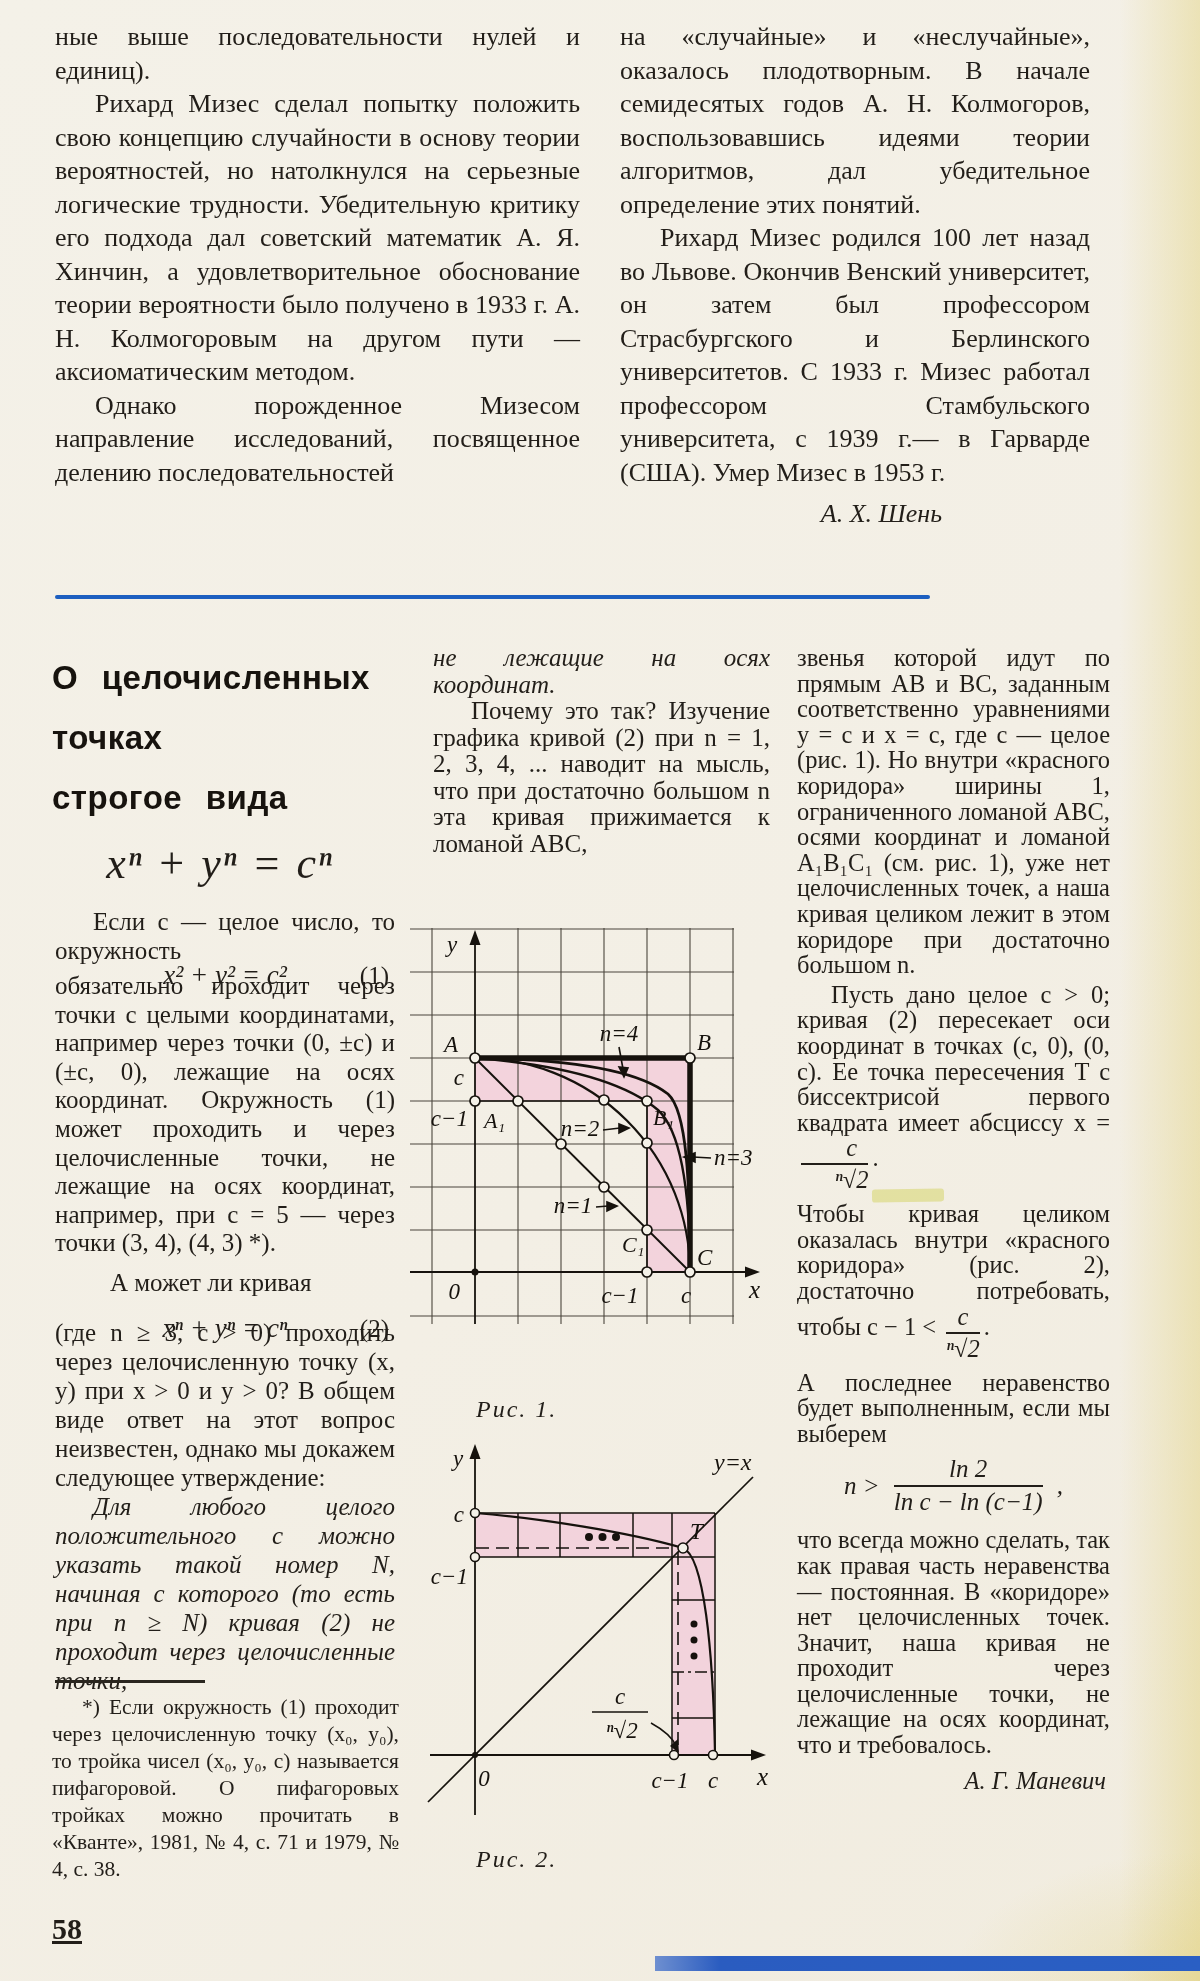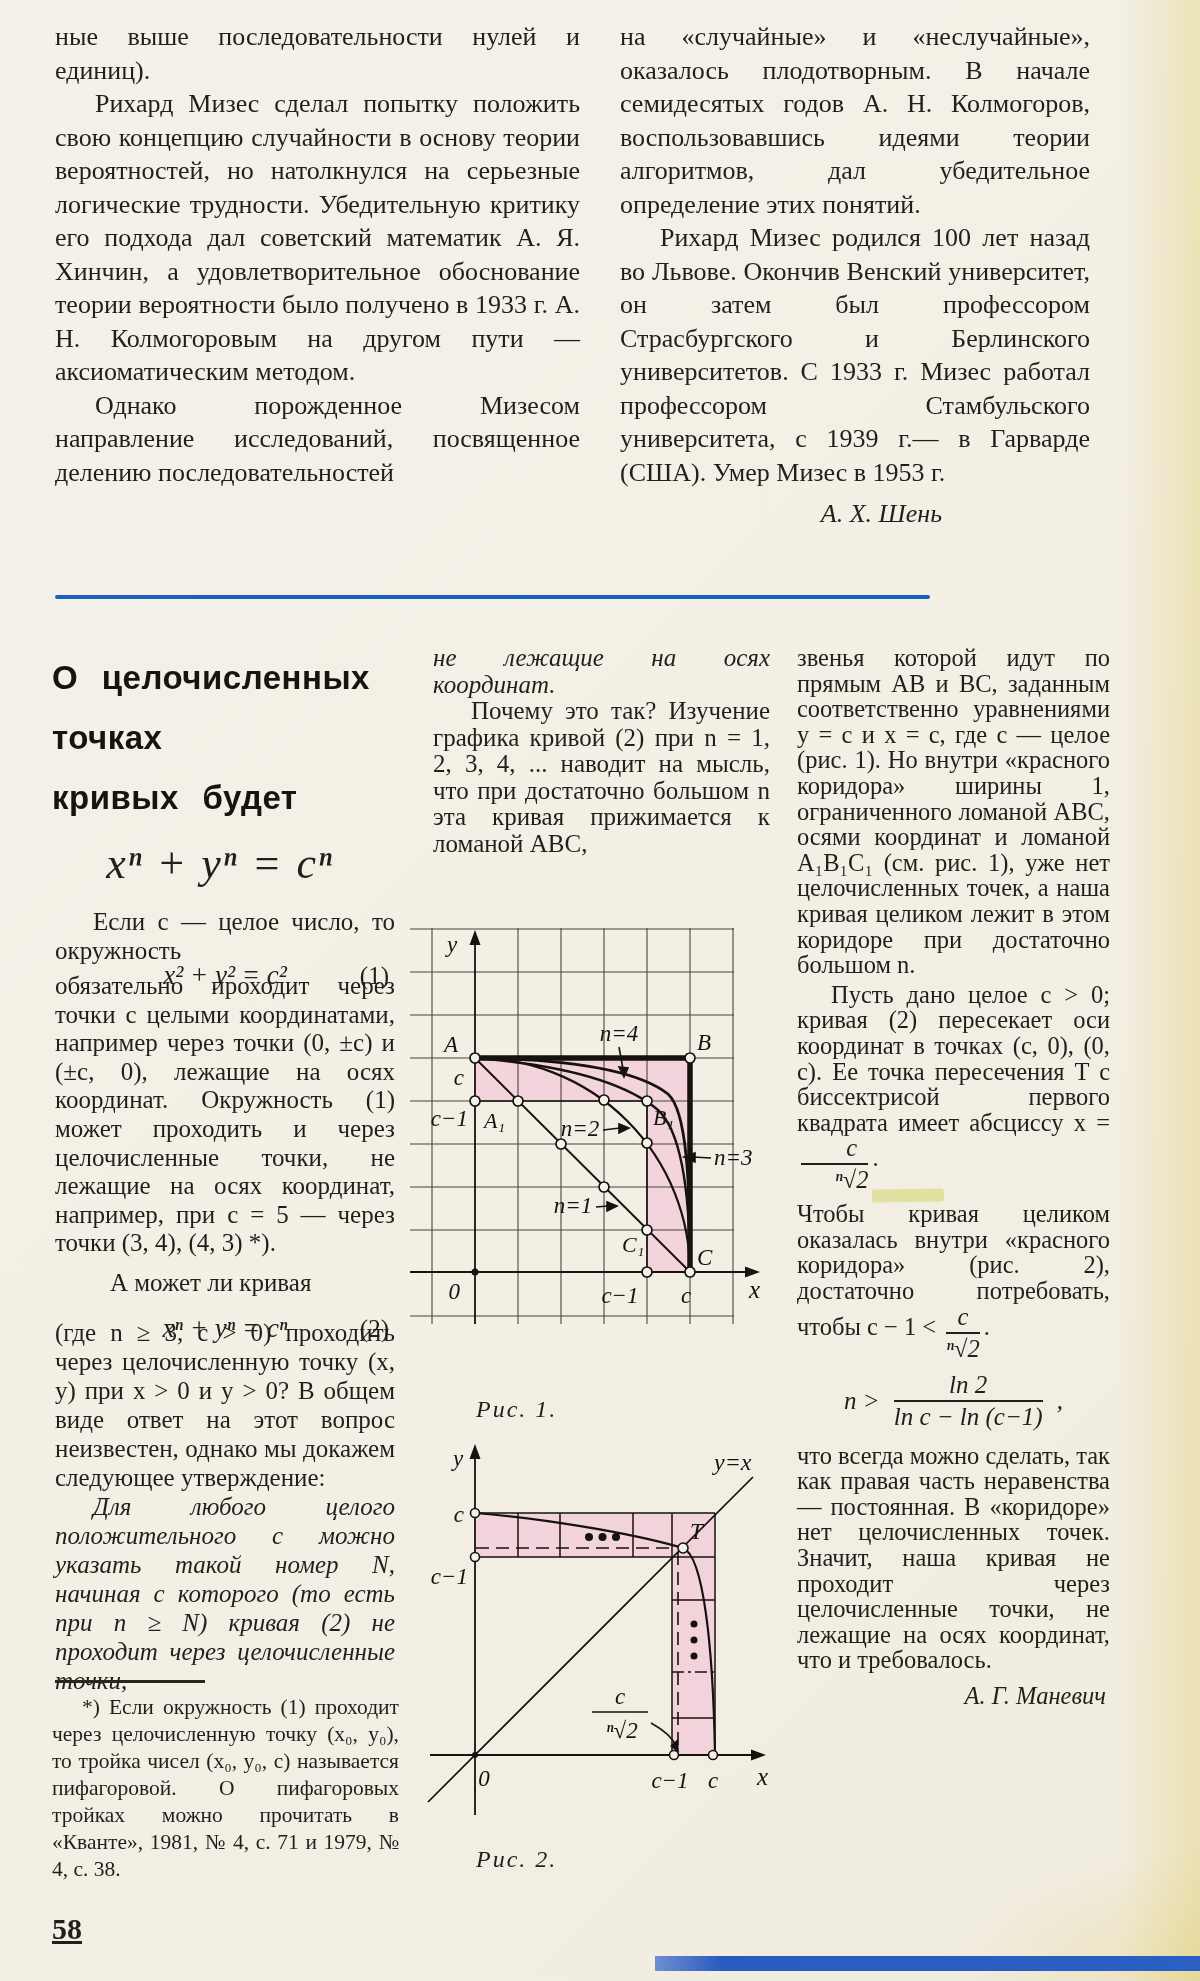--- a/index.html
+++ b/index.html
@@ -60,21 +60,21 @@
     <p>на «случайные» и «неслучайные», оказалось плодотворным. В начале семидесятых годов А. Н. Колмогоров, воспользовавшись идеями теории алгоритмов, дал убедительное определение этих понятий.</p>
     <p class="i">Рихард Мизес родился 100 лет назад во Львове. Окончив Венский университет, он затем был профессором Страсбургского и Берлинского университетов. С 1933 г. Мизес работал профессором Стамбульского университета, с 1939 г.— в Гарварде (США). Умер Мизес в 1953 г.</p>
     <p class="sig" style="padding-right:148px;margin-top:8px;">А. Х. Шень</p>
   </div>
 
   <div class="bluerule" style="left:55px;top:595px;width:875px;"></div>
 
   <div class="abs title" style="left:52px;top:648px;width:355px;">
     <div>О целочисленных</div>
     <div>точках</div>
-    <div>кривых будет</div>
+    <div>строгое вида</div>
   </div>
 
   <div class="abs bigformula" style="left:55px;top:838px;width:330px;">xⁿ + yⁿ = cⁿ</div>
 
   <div class="abs jcol col1txt" style="left:55px;top:908px;width:340px;">
     <p style="text-indent:38px;">Если c — целое число, то окружность</p>
   </div>
 
   <div class="abs eqrow" style="left:55px;top:960px;width:340px;">
     <span>x² + y² = c²</span>
@@ -254,20 +254,21 @@
   <div class="abs jcol col3" style="left:797px;top:645px;width:313px;">
     <p>звенья которой идут по прямым AB и BC, заданным соответственно уравнениями y = c и x = c, где c — целое (рис. 1). Но внутри «красного коридора» ширины 1, ограниченного ломаной ABC, осями координат и ломаной A₁B₁C₁ (см. рис. 1), уже нет целочисленных точек, а наша кривая целиком лежит в этом коридоре при достаточно большом n.</p>
     <p style="text-indent:34px;">
       <span>Пусть дано целое c &gt; 0; кривая (2) пересекает оси координат в точках (c, 0), (0, c). Ее точка пересечения T с биссектрисой первого квадрата имеет абсциссу x =</span>
       <span class="frac"><span class="fnum">c</span><span class="fden">ⁿ√2</span></span><span>.</span>
     </p>
     <p style="margin-top:8px;">
       <span>Чтобы кривая целиком оказалась внутри «красного коридора» (рис. 2), достаточно потребовать, чтобы c − 1 &lt;</span>
       <span class="frac"><span class="fnum">c</span><span class="fden">ⁿ√2</span></span><span>.</span>
     </p>
+    <p style="margin-top:8px;">А последнее неравенство будет выполненным, если мы выберем</p>
     <div class="disp">
       <span>n &gt;</span>
       <span class="frac" style="vertical-align:middle;">
           <span class="fnum">ln 2</span>
           <span class="fden">ln c − ln (c−1)</span>
         </span>
       <span>,</span>
     </div>
     <p>что всегда можно сделать, так как правая часть неравенства — постоянная. В «коридоре» нет целочисленных точек. Значит, наша кривая не проходит через целочисленные точки, не лежащие на осях координат, что и требовалось.</p>
     <p class="sig" style="margin-top:10px;padding-right:4px;">А. Г. Маневич</p>

